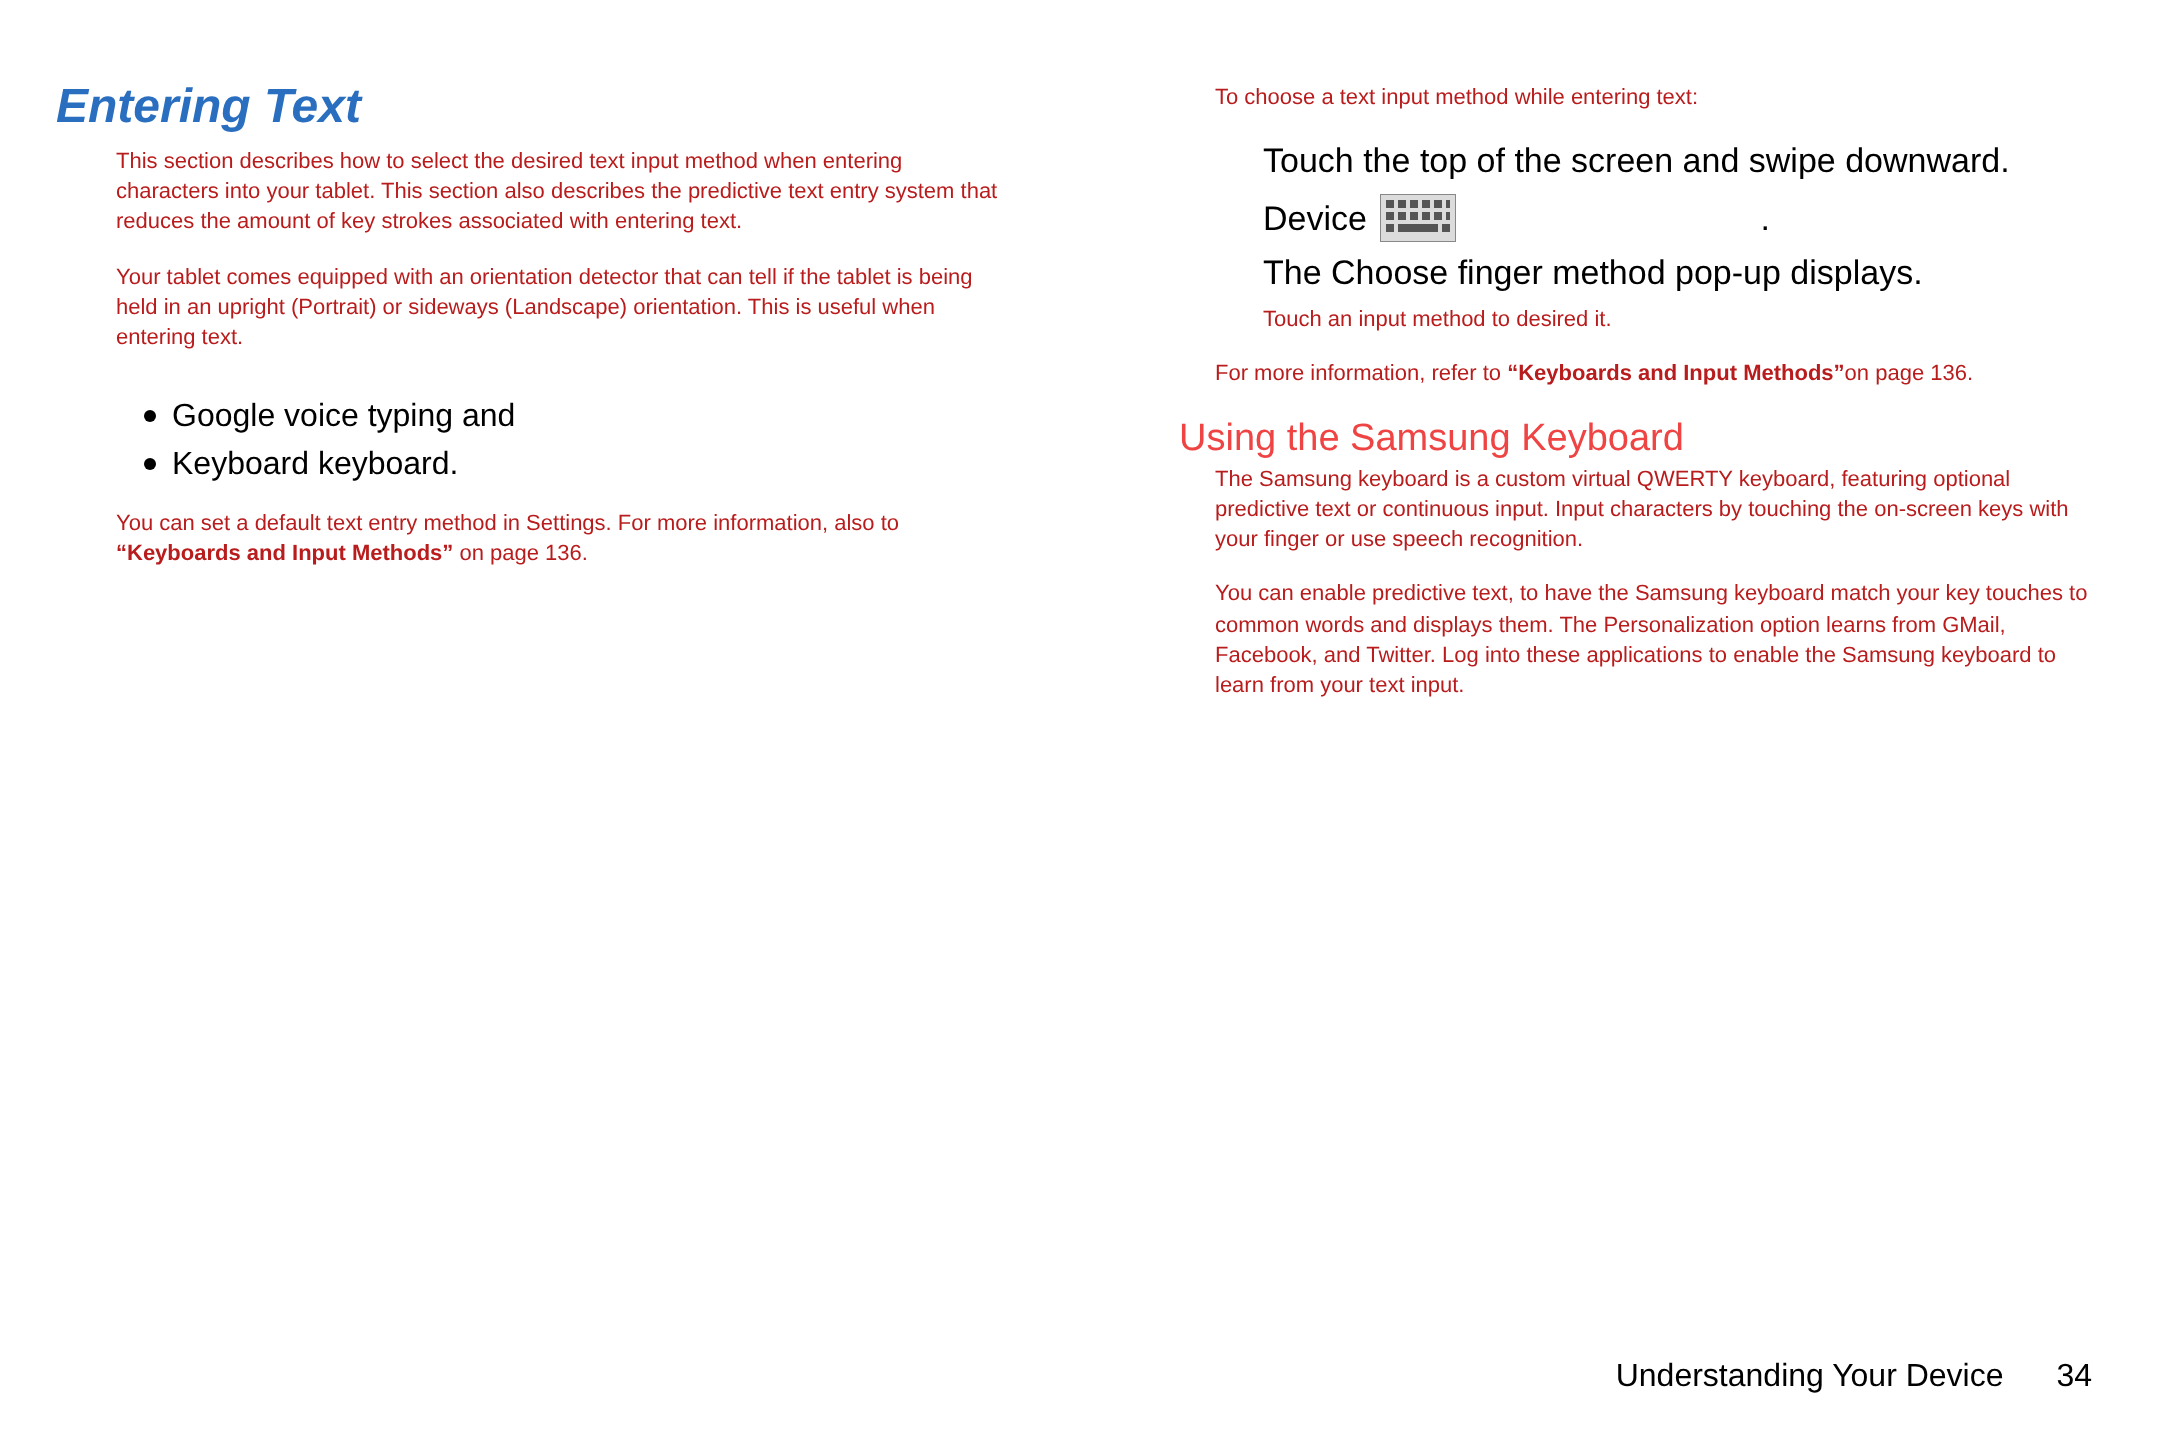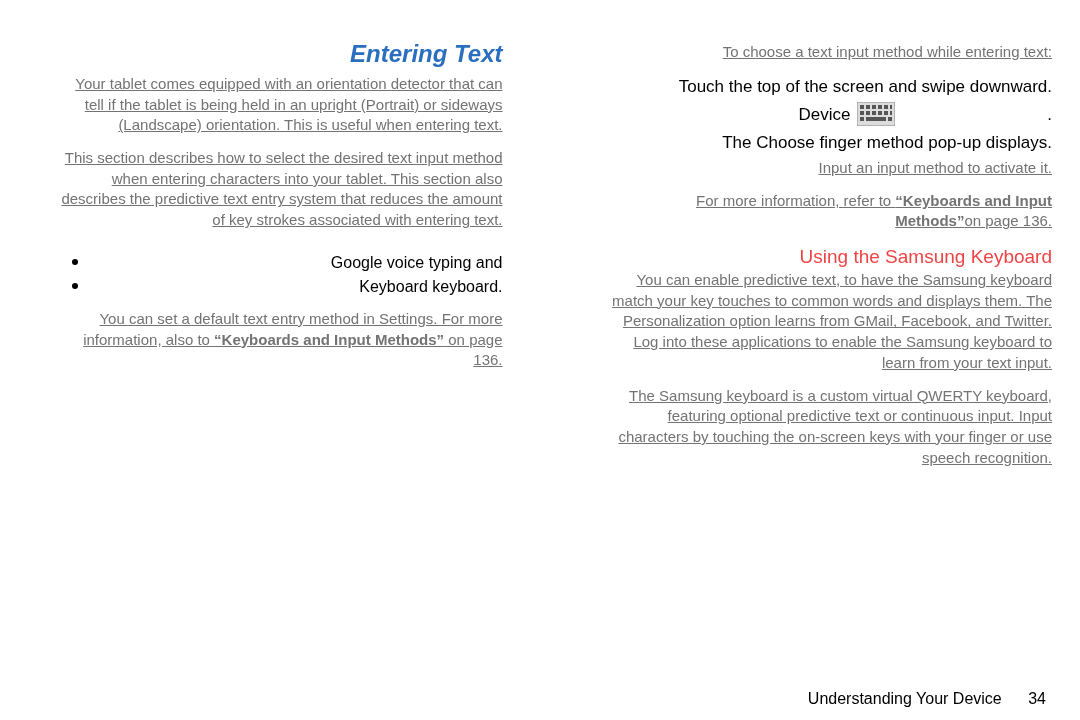--- a/index.html
+++ b/index.html
@@ -14,45 +14,43 @@
   .page {
     width: 1080px;
     height: 720px;
     position: relative;
     box-sizing: border-box;
     padding: 40px 28px 30px 28px;
   }
   .columns {
     display: flex;
     gap: 75px;
-    text-align: right;
   }
   .col {
     width: 482px;
   }
   .section-title {
     font-size: 24px;
     font-weight: bold;
     font-style: italic;
     color: #2a6fbf;
     margin: 0 0 6px 0;
     letter-spacing: 0px;
   }
   .subhead {
     font-size: 19px;
     color: #ef4444;
     margin: 14px 0 2px 12px;
     font-weight: 400;
   }
   p.body {
-    font-size: 15px;
+    font-size: 11px;
     line-height: 1.38;
     margin: 2px 0 12px 30px;
-    color: #737373;
-    text-decoration: underline;
+    color: #b91c1c;
   }
   p.body-tight {
     font-size: 17px;
     line-height: 1.38;
     margin: 2px 0 4px 30px;
   }
   .indent-more {
     margin-left: 54px !important;
   }
   .bullet-list {
@@ -76,41 +74,41 @@
     background: #000;
     border-radius: 50%;
   }
   .kb-icon {
     display: inline-flex;
     vertical-align: -6px;
     margin: 0 2px;
   }
   .footer {
     position: absolute;
-    bottom: 12px;
+    bottom: 22px;
     right: 34px;
     font-size: 16px;
   }
   .footer .num {
     display: inline-block;
     margin-left: 22px;
   }
   b { font-weight: bold; }
 </style>
 </head>
 <body>
 
 <div class="page">
   <div class="columns">
 
     <div class="col">
       <h1 class="section-title">Entering Text</h1>
 
+      <p class="body">This section describes how to select the desired text input method when entering characters into your tablet. This section also describes the predictive text entry system that reduces the amount of key strokes associated with entering text.</p>
       <p class="body">Your tablet comes equipped with an orientation detector that can tell if the tablet is being held in an upright (Portrait) or sideways (Landscape) orientation. This is useful when entering text.</p>
-      <p class="body">This section describes how to select the desired text input method when entering characters into your tablet. This section also describes the predictive text entry system that reduces the amount of key strokes associated with entering text.</p>
 
 
       <ul class="bullet-list">
         <li>Google voice typing and</li>
         <li>Keyboard keyboard.</li>
       </ul>
 
       <p class="body">
         <span>You can set a default text entry method in Settings. For more information, also to </span><b>“Keyboards and Input Methods”</b><span> on page 136.</span>
       </p>
@@ -140,29 +138,29 @@
                 <rect x="33" y="9" width="2" height="4"></rect>
               <rect x="3" y="15" width="4" height="4"></rect>
                 <rect x="9" y="15" width="20" height="4"></rect>
                 <rect x="31" y="15" width="4" height="4"></rect>
             </g>
           </svg>
         </span><span style="display:inline-block; width:150px;"></span><span>.</span>
       </p>
 
       <p class="body-tight indent-more">The Choose finger method pop-up displays.</p>
-      <p class="body indent-more">Input an input method to activate it.</p>
+      <p class="body indent-more">Touch an input method to desired it.</p>
 
       <p class="body">
         <span>For more information, refer to </span><b>“Keyboards and Input Methods”</b><span>on page 136.</span>
       </p>
 
       <h2 class="subhead">Using the Samsung Keyboard</h2>
+      <p class="body">The Samsung keyboard is a custom virtual QWERTY keyboard, featuring optional predictive text or continuous input. Input characters by touching the on-screen keys with your finger or use speech recognition.</p>
       <p class="body">You can enable predictive text, to have the Samsung keyboard match your key touches to common words and displays them. The Personalization option learns from GMail, Facebook, and Twitter. Log into these applications to enable the Samsung keyboard to learn from your text input.</p>
-      <p class="body">The Samsung keyboard is a custom virtual QWERTY keyboard, featuring optional predictive text or continuous input. Input characters by touching the on-screen keys with your finger or use speech recognition.</p>
     </div>
 
   </div>
 
   <div class="footer">
     <span>Understanding Your Device</span>
     <span class="num">34</span>
   </div>
 </div>
 

